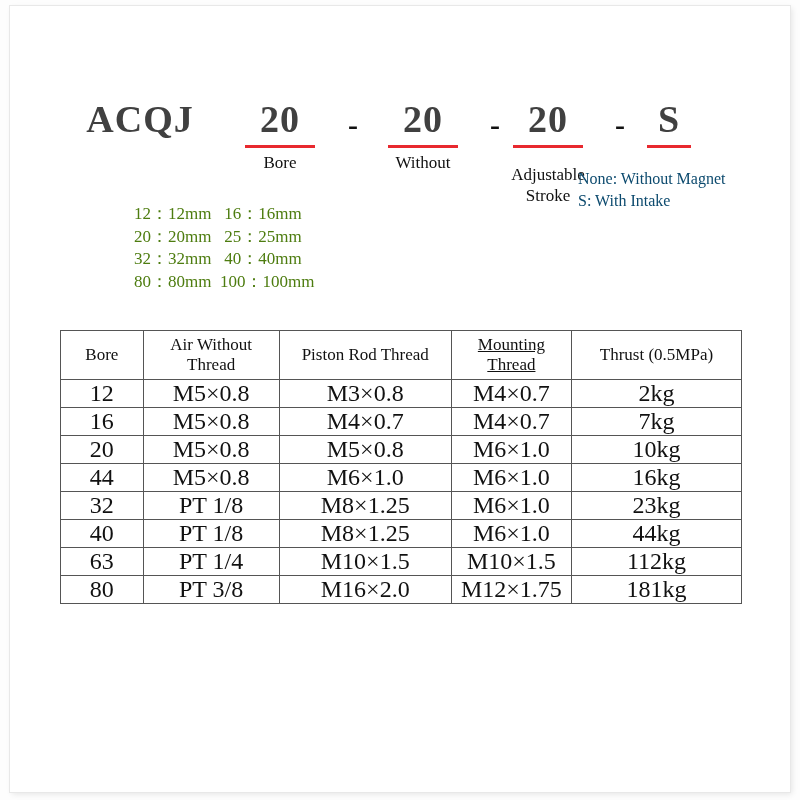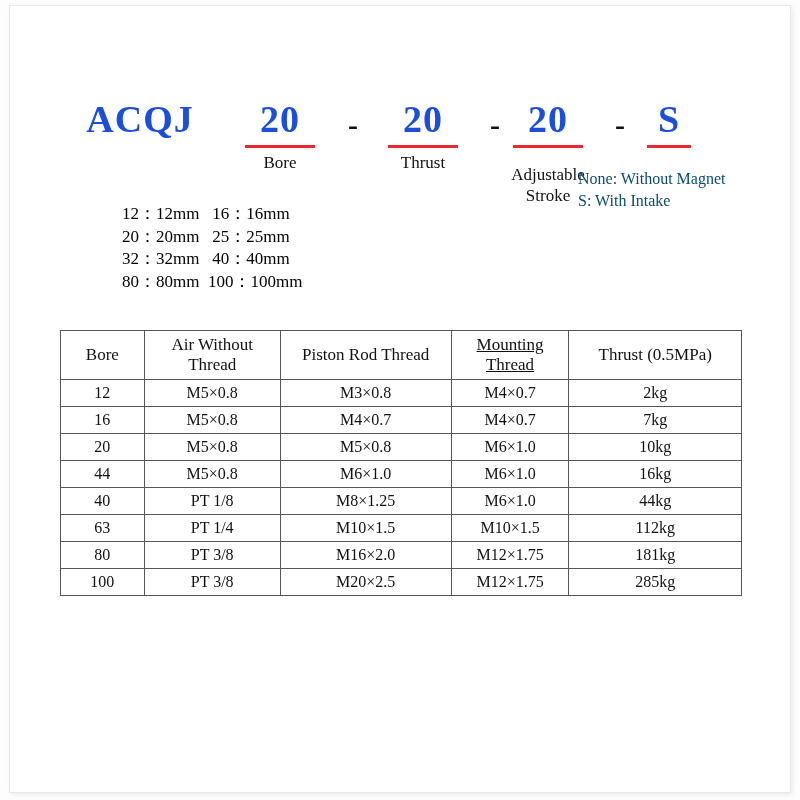--- a/index.html
+++ b/index.html
@@ -49,21 +49,21 @@
   .code-item {
     position: absolute;
     text-align: center;
   }
   .code-text {
     font-family: "Liberation Serif", serif;
     font-weight: bold;
     font-size: 38px;
     line-height: 46px;
     letter-spacing: 1px;
-    color: #1d4ed8;
+    color: #404040;
     white-space: nowrap;
   }
   .code-underline {
     height: 3px;
     background: #e8292f;
     margin: 3px auto 0 auto;
   }
   .dash {
     position: absolute;
     font-size: 30px;
@@ -88,25 +88,25 @@
     top: 168px;
     font-size: 16px;
     line-height: 22px;
     color: #0c4a6e;
     white-space: nowrap;
   }
 
   
   .bore-legend {
     position: absolute;
-    left: 122px;
+    left: 134px;
     top: 203px;
     font-size: 17px;
     line-height: 22.5px;
-    color: #000000;
+    color: #4d7c0f;
     font-family: Liberation Serif, serif;
   }
   .bore-legend .lrow {
     display: block;
     height: 22.5px;
     white-space: pre;
   }
 
   
   .spec-table {
@@ -129,21 +129,21 @@
     font-family: "Liberation Serif", serif;
   }
   .spec-table thead th {
     height: 44px;
     font-size: 17px;
     line-height: 20px;
     padding: 2px 4px;
   }
   .spec-table tbody td {
     height: 26px;
-    font-size: 16px;
+    font-size: 24px;
   }
   .col-bore    { width: 80px; }
   .col-intake  { width: 136px; }
   .col-piston  { width: 176px; }
   .col-mount   { width: 114px; text-decoration: underline; }
   .col-thrust  { width: 176px; margin-top: 36px; }
   .thrust-cell { font-size: 19.5px; }
 </style>
 </head>
 <body>
@@ -165,21 +165,21 @@
 
       <div class="code-item" style="left:160px; top:0; width:120px;">
         <div class="code-text">20</div>
         <div class="code-underline" style="width:70px;"></div>
         <div class="code-caption">Bore</div>
       </div>
 
       <div class="code-item" style="left:300px; top:0; width:126px;">
         <div class="code-text">20</div>
         <div class="code-underline" style="width:70px;"></div>
-        <div class="code-caption">Thrust</div>
+        <div class="code-caption">Without</div>
       </div>
 
       <div class="code-item" style="left:426px; top:0; width:124px;">
         <div class="code-text">20</div>
         <div class="code-underline" style="width:70px;"></div>
         <div class="code-caption two-line" style="width:110px; margin:16px auto 0 auto;">Adjustable Stroke</div>
       </div>
 
       <div class="code-item" style="left:552px; top:0; width:114px;">
         <div class="code-text">S</div>
@@ -233,44 +233,44 @@
           <td class="thrust-cell">10kg</td>
         </tr>
         <tr>
           <td>44</td>
           <td>M5×0.8</td>
           <td>M6×1.0</td>
           <td>M6×1.0</td>
           <td class="thrust-cell">16kg</td>
         </tr>
         <tr>
+          <td>32</td>
+          <td>PT 1/8</td>
+          <td>M8×1.25</td>
+          <td>M6×1.0</td>
+          <td class="thrust-cell">23kg</td>
+        </tr>
+        <tr>
           <td>40</td>
           <td>PT 1/8</td>
           <td>M8×1.25</td>
           <td>M6×1.0</td>
           <td class="thrust-cell">44kg</td>
         </tr>
         <tr>
           <td>63</td>
           <td>PT 1/4</td>
           <td>M10×1.5</td>
           <td>M10×1.5</td>
           <td class="thrust-cell">112kg</td>
         </tr>
         <tr>
           <td>80</td>
           <td>PT 3/8</td>
           <td>M16×2.0</td>
           <td>M12×1.75</td>
           <td class="thrust-cell">181kg</td>
         </tr>
-        <tr>
-          <td>100</td>
-          <td>PT 3/8</td>
-          <td>M20×2.5</td>
-          <td>M12×1.75</td>
-          <td class="thrust-cell">285kg</td>
-        </tr>
       </tbody>
     </table>
 
   </div>
 </div>
 
 </body></html>

